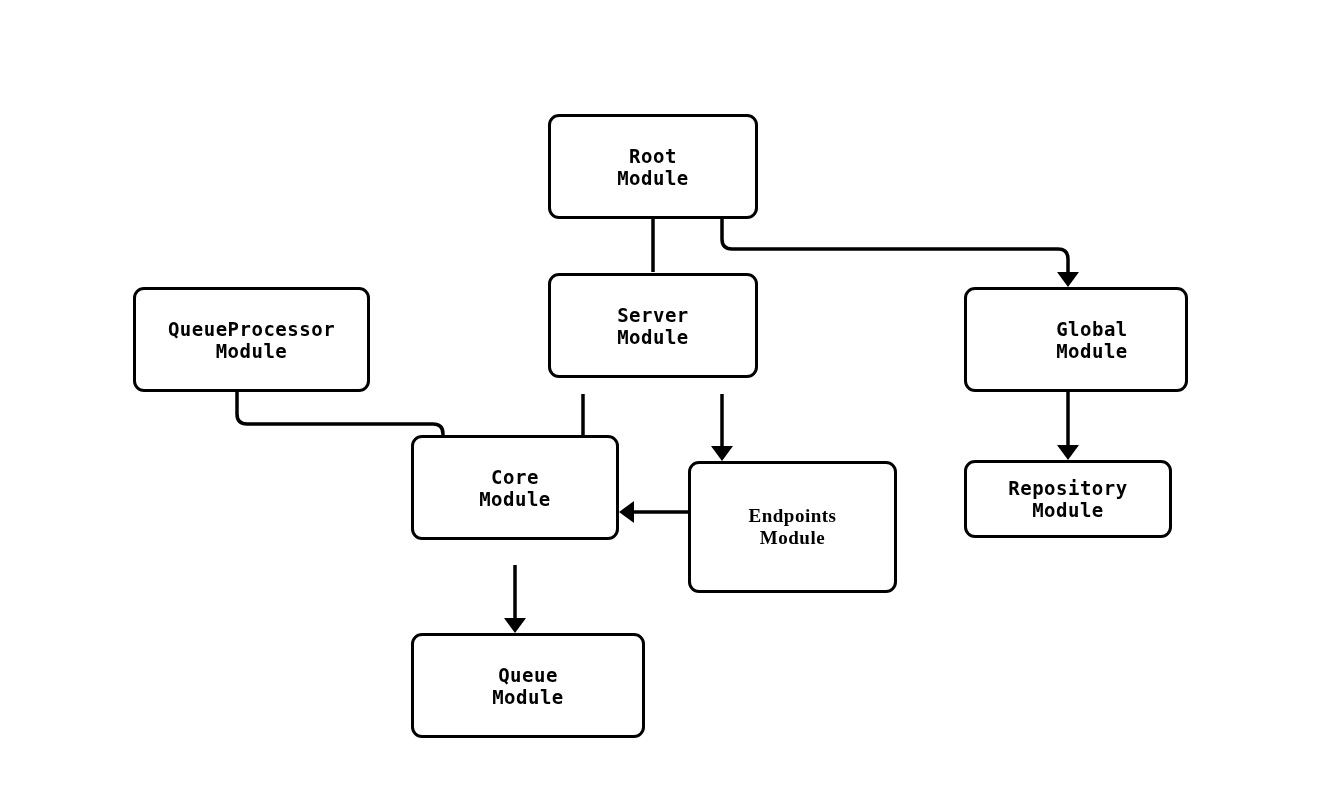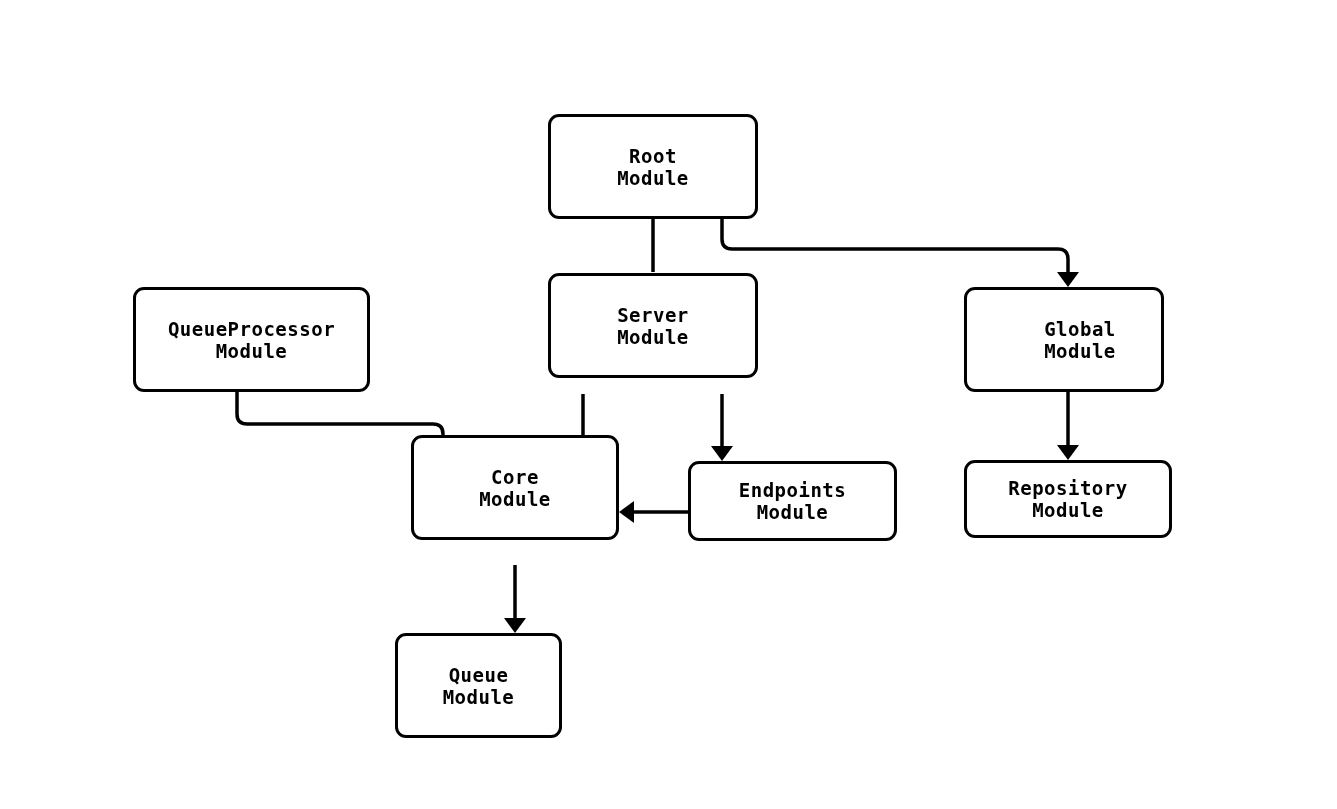--- a/index.html
+++ b/index.html
@@ -47,25 +47,25 @@
     font-weight: bold;
     font-size: 19px;
     line-height: 22px;
     color: #000000;
     white-space: pre-line;
     letter-spacing: 0.5px;
   }
   .n-root        { left: 548px; top:  93px; width: 210px; height: 105px; }
   .n-queueproc   { left: 133px; top: 266px; width: 237px; height: 105px; }
   .n-server      { left: 548px; top: 252px; width: 210px; height: 105px; }
-  .n-global      { left: 964px; top: 266px; width: 200px; height: 105px; padding-left: 32px; }
+  .n-global      { left: 964px; top: 266px; width: 224px; height: 105px; padding-left: 32px; }
   .n-core        { left: 411px; top: 414px; width: 208px; height: 105px; }
-  .n-endpoints   { left: 688px; top: 440px; width: 209px; height: 80px; }
+  .n-endpoints   { left: 688px; top: 440px; width: 209px; height: 132px; font-family: Liberation Serif, serif; }
   .n-repository  { left: 964px; top: 439px; width: 208px; height: 78px; }
-  .n-queue       { left: 395px; top: 612px; width: 167px; height: 105px; align-items: center; }
+  .n-queue       { left: 411px; top: 612px; width: 234px; height: 105px; align-items: center; }
 </style>
 </head>
 <body>
 
 <div class="canvas">
 
   <svg class="edges-layer" viewBox="0 0 1337 809" xmlns="http://www.w3.org/2000/svg">
 
     <g>
       <path class="edge-line" d="M653,198 V251"></path>

